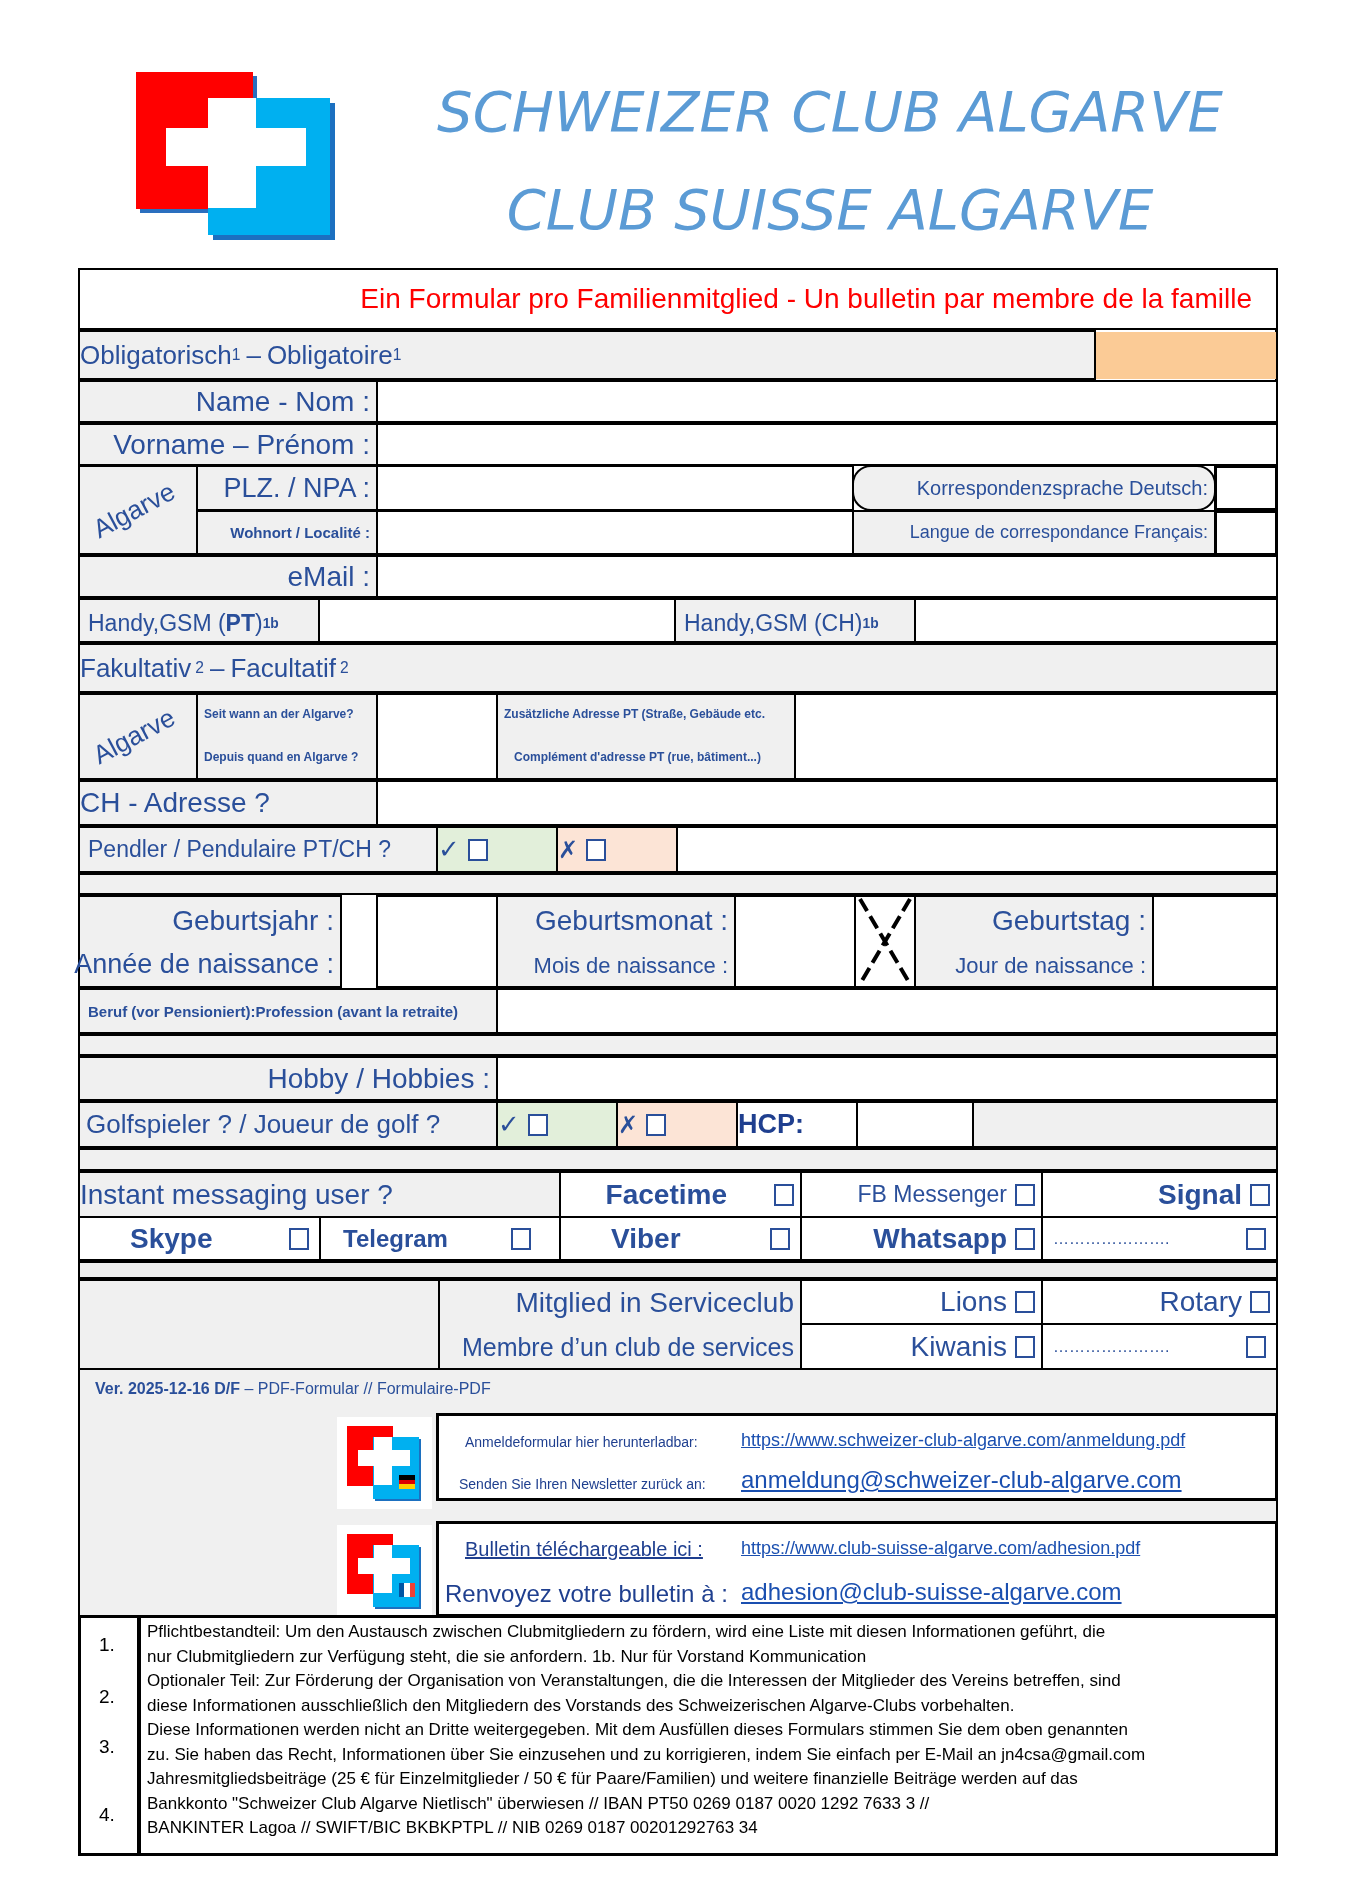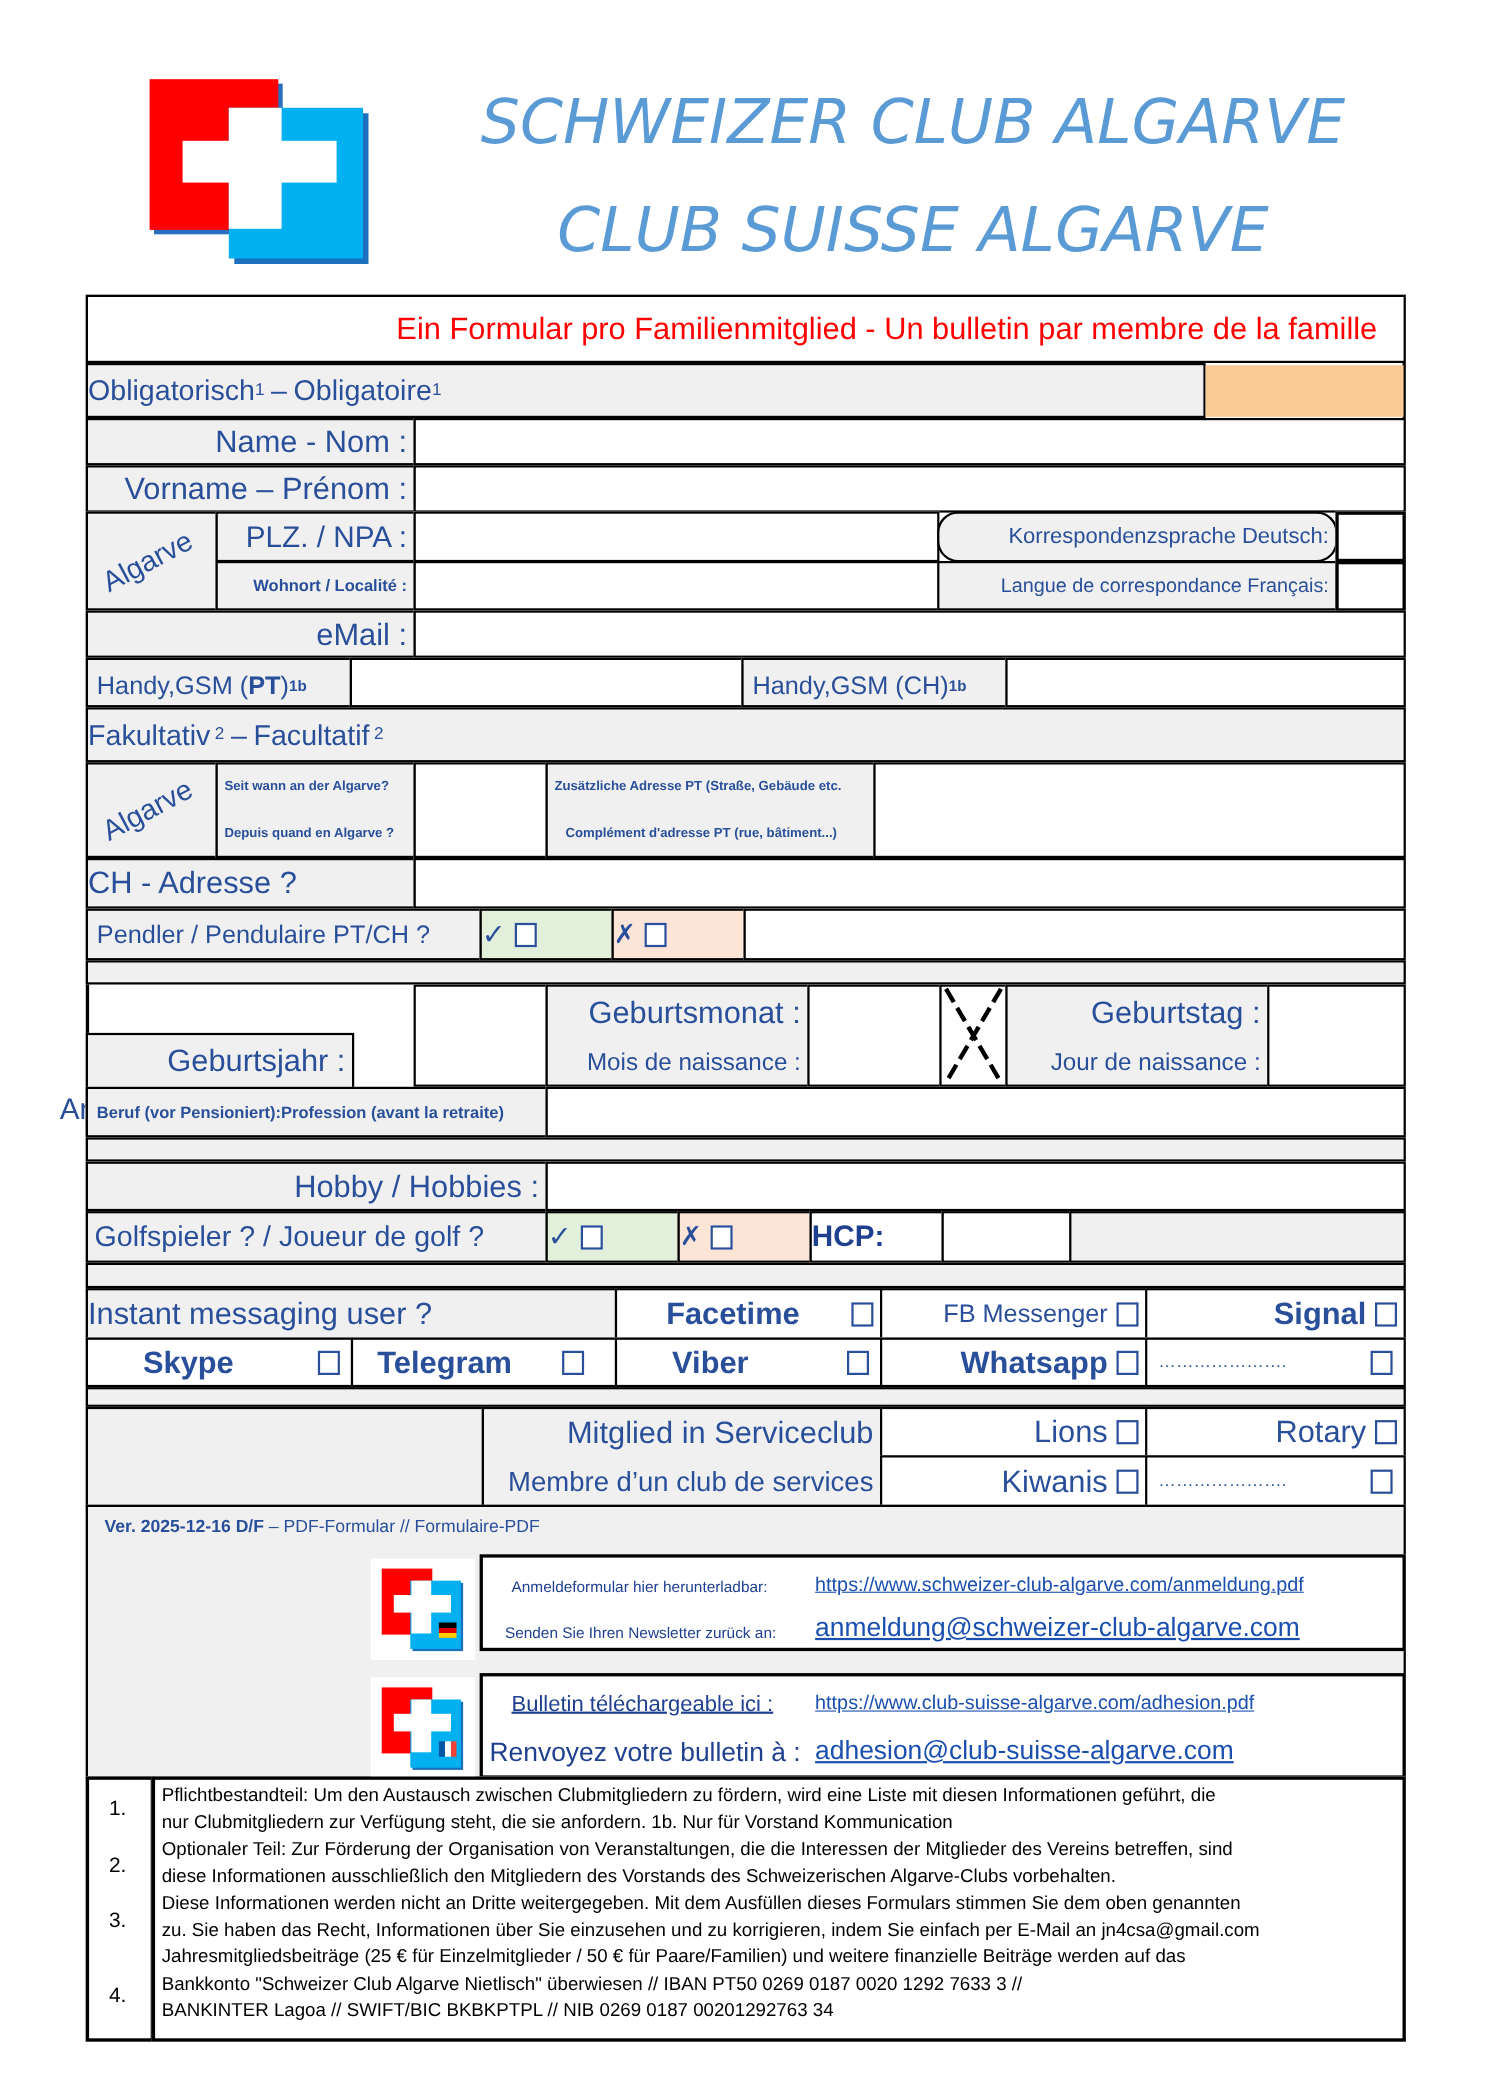--- a/index.html
+++ b/index.html
@@ -115,21 +115,21 @@
     <span class="cb"></span>
 </div>
 <div class="abs b lbl center" style="left:556px;top:826px;width:122px;height:47px;background:#fce4d6;font-size:24px;">
   <span style="font-weight:bold;">✗</span>
     <span class="cb"></span>
 </div>
 <div class="abs b w" style="left:676px;top:826px;width:602px;height:47px;"></div>
 
 <div class="abs b g" style="left:78px;top:873px;width:1200px;height:22px;"></div>
 
-<div class="abs b g" style="left:78px;top:939px;width:244px;height:93px;text-align:center;">
+<div class="abs b g" style="left:78px;top:895px;width:264px;height:93px;text-align:center;">
   <div class="abs" style="right:6px;top:8px;font-size:28px;color:#2a4f9a;white-space:nowrap;">Geburtsjahr :</div>
   <div class="abs" style="right:6px;top:52px;font-size:27px;color:#2a4f9a;white-space:nowrap;">Année de naissance :</div>
 </div>
 <div class="abs b w" style="left:376px;top:895px;width:122px;height:93px;"></div>
 <div class="abs b g" style="left:496px;top:895px;width:240px;height:93px;">
   <div class="abs" style="right:6px;top:8px;font-size:28px;color:#2a4f9a;white-space:nowrap;">Geburtsmonat :</div>
   <div class="abs" style="right:6px;top:56px;font-size:22px;color:#2a4f9a;white-space:nowrap;">Mois de naissance :</div>
 </div>
 <div class="abs b w" style="left:734px;top:895px;width:122px;height:93px;"></div>
 <div class="abs b w" style="left:854px;top:895px;width:62px;height:93px;">
@@ -178,21 +178,21 @@
 </div>
 <div class="abs b w lbl right" style="left:1041px;top:1171px;width:237px;height:47px;font-size:28px;">
   <span style="font-weight:bold;">Signal</span>
     <span class="cb"></span>
 </div>
 
 <div class="abs b w lbl" style="left:78px;top:1216px;width:243px;height:45px;font-size:28px;justify-content:space-between;padding:0 10px 0 50px;">
   <span style="font-weight:bold;">Skype</span>
     <span class="cb"></span>
 </div>
-<div class="abs b w lbl" style="left:319px;top:1216px;width:242px;height:45px;font-size:28px;justify-content:space-between;padding:0 28px 0 22px;">
+<div class="abs b w lbl" style="left:319px;top:1216px;width:242px;height:45px;font-size:24px;justify-content:space-between;padding:0 28px 0 22px;">
   <span style="font-weight:bold;">Telegram</span>
     <span class="cb"></span>
 </div>
 <div class="abs b w lbl" style="left:559px;top:1216px;width:243px;height:45px;font-size:28px;justify-content:space-between;padding:0 10px 0 50px;">
   <span style="font-weight:bold;">Viber</span>
     <span class="cb"></span>
 </div>
 <div class="abs b w lbl right" style="left:800px;top:1216px;width:243px;height:45px;font-size:28px;">
   <span style="font-weight:bold;">Whatsapp</span>
     <span class="cb"></span>

